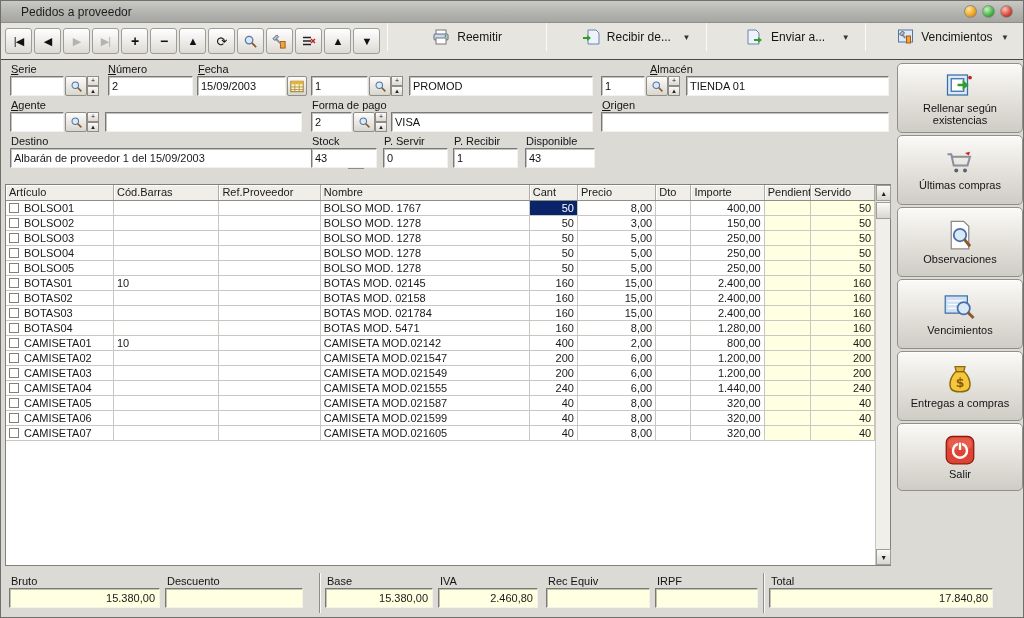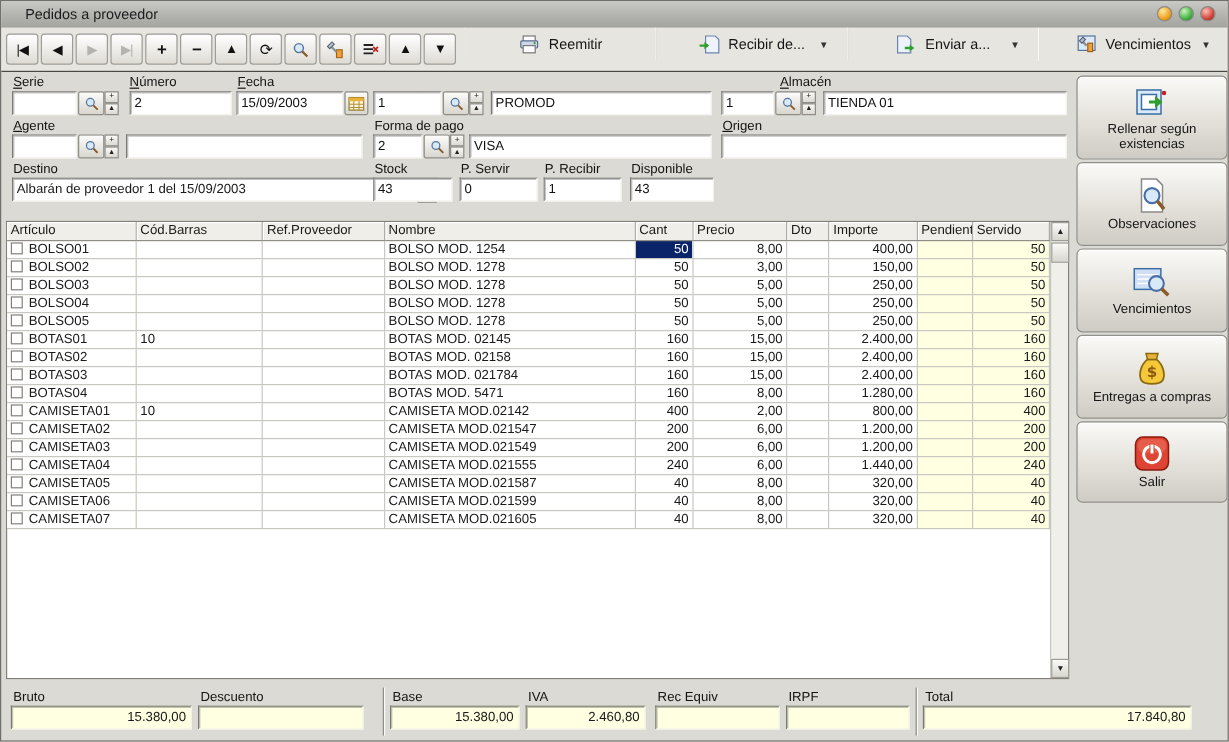--- a/index.html
+++ b/index.html
@@ -353,21 +353,21 @@
           <th>Importe</th>
           <th>Pendiente</th>
           <th>Servido</th>
         </tr>
       </thead>
     <tbody>
         <tr>
           <td><span class="cb"></span>BOLSO01</td>
           <td></td>
           <td></td>
-          <td>BOLSO MOD. 1254</td>
+          <td>BOLSO MOD. 1767</td>
           <td class="num sel">50</td>
           <td class="num">8,00</td>
           <td class="num"></td>
           <td class="num">400,00</td>
           <td class="num ylw"></td>
           <td class="num ylw">50</td>
         </tr>
         <tr>
           <td><span class="cb"></span>BOLSO02</td>
           <td></td>
@@ -564,20 +564,29 @@
 <div class="sidebar">
   <div class="sbbtn">
     <svg width="30" height="28" viewBox="0 0 24 22">
         <rect x="2" y="3" width="16" height="16" fill="#dce9f8" stroke="#3a6ea5"></rect>
         <rect x="5" y="6" width="10" height="10" fill="#fff" stroke="#3a6ea5"></rect>
         <path d="M10 11h8" stroke="#2f9e2f" stroke-width="2"></path>
         <path d="M14 7l5 4-5 4z" fill="#2f9e2f"></path>
         <circle cx="20" cy="5" r="1.5" fill="#c22222"></circle>
       </svg>
     <span class="cap" style="width:100px;">Rellenar según existencias</span>
+  </div>
+  <div class="sbbtn">
+    <svg width="30" height="26" viewBox="0 0 24 20">
+        <path d="M2 3h3l2 9h11l2-7H6" fill="none" stroke="#8a8f9a" stroke-width="1.6"></path>
+        <circle cx="9" cy="16" r="1.6" fill="#5a6272"></circle>
+        <circle cx="16" cy="16" r="1.6" fill="#5a6272"></circle>
+        <path d="M16 2l4-1-1 3z" fill="#c22222"></path>
+      </svg>
+    <span class="cap" style="width:100px;">Últimas compras</span>
   </div>
   <div class="sbbtn">
     <svg width="28" height="30" viewBox="0 0 22 24">
         <path d="M4 1h10l4 4v18H4z" fill="#fff" stroke="#8a8a8a"></path>
         <circle cx="11" cy="12" r="5" fill="#d8e9f8" stroke="#4a6ea8" stroke-width="1.4"></circle>
         <line x1="14.5" y1="15.5" x2="19" y2="21" stroke="#8a5a2a" stroke-width="2.4"></line>
       </svg>
     <span class="cap" style="width:100px;">Observaciones</span>
   </div>
   <div class="sbbtn">

